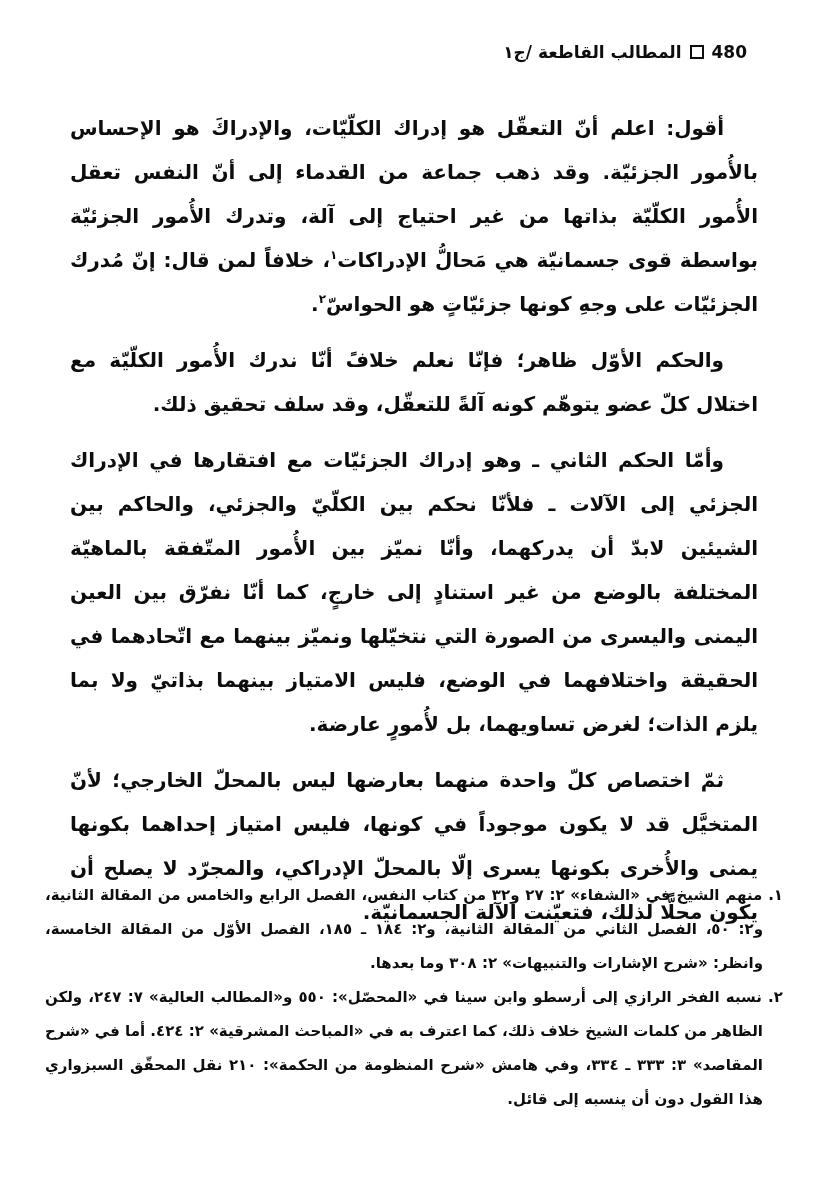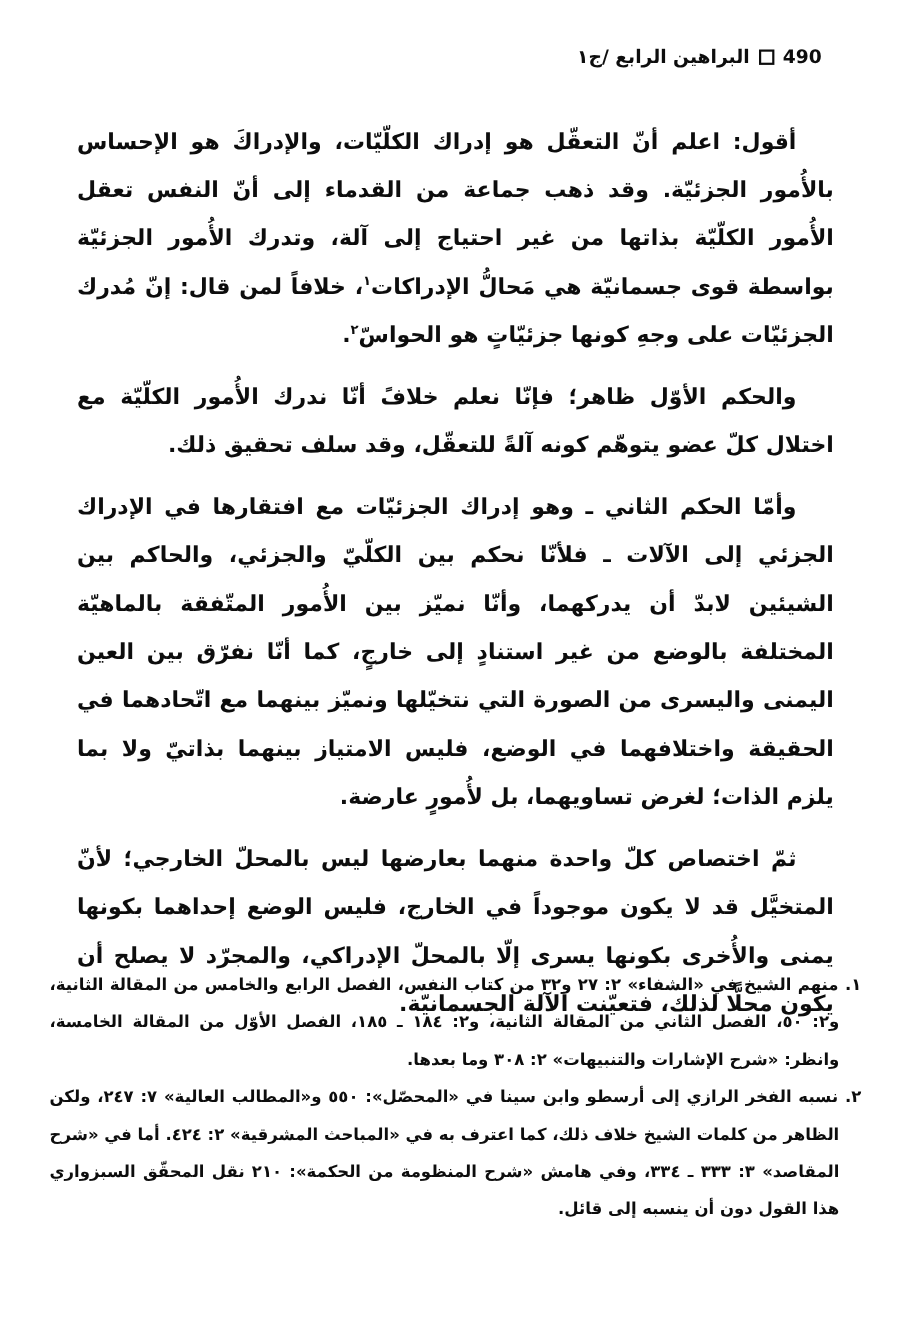--- a/index.html
+++ b/index.html
@@ -68,30 +68,30 @@
     text-indent: -20px;    
   }
   .fn-marker { font-weight: 700; }
 </style>
 </head>
 <body>
 
 <div class="page">
 
   <header class="running-head">
-    <span>490</span>
+    <span>480</span>
     <span class="sq"></span>
-    <span>البراهين الرابع /ج١</span>
+    <span>المطالب القاطعة /ج١</span>
   </header>
 
   <main class="body-text">
     <p class="para"><span>أقول: اعلم أنّ التعقّل هو إدراك الكلّيّات، والإدراكَ هو الإحساس بالأُمور الجزئيّة. وقد ذهب جماعة من القدماء إلى أنّ النفس تعقل الأُمور الكلّيّة بذاتها من غير احتياج إلى آلة، وتدرك الأُمور الجزئيّة بواسطة قوى جسمانيّة هي مَحالُّ الإدراكات</span><sup class="fn-ref">١</sup><span>، خلافاً لمن قال: إنّ مُدرك الجزئيّات على وجهِ كونها جزئيّاتٍ هو الحواسّ</span><sup class="fn-ref">٢</sup><span>.</span></p>
     <p class="para">والحكم الأوّل ظاهر؛ فإنّا نعلم خلافً أنّا ندرك الأُمور الكلّيّة مع اختلال كلّ عضو يتوهّم كونه آلةً للتعقّل، وقد سلف تحقيق ذلك.</p>
     <p class="para">وأمّا الحكم الثاني ـ وهو إدراك الجزئيّات مع افتقارها في الإدراك الجزئي إلى الآلات ـ فلأنّا نحكم بين الكلّيّ والجزئي، والحاكم بين الشيئين لابدّ أن يدركهما، وأنّا نميّز بين الأُمور المتّفقة بالماهيّة المختلفة بالوضع من غير استنادٍ إلى خارجٍ، كما أنّا نفرّق بين العين اليمنى واليسرى من الصورة التي نتخيّلها ونميّز بينهما مع اتّحادهما في الحقيقة واختلافهما في الوضع، فليس الامتياز بينهما بذاتيّ ولا بما يلزم الذات؛ لغرض تساويهما، بل لأُمورٍ عارضة.</p>
-    <p class="para">ثمّ اختصاص كلّ واحدة منهما بعارضها ليس بالمحلّ الخارجي؛ لأنّ المتخيَّل قد لا يكون موجوداً في الخارج، فليس الوضع إحداهما بكونها يمنى والأُخرى بكونها يسرى إلّا بالمحلّ الإدراكي، والمجرّد لا يصلح أن يكون محلًّا لذلك، فتعيّنت الآلة الجسمانيّة.</p>
+    <p class="para">ثمّ اختصاص كلّ واحدة منهما بعارضها ليس بالمحلّ الخارجي؛ لأنّ المتخيَّل قد لا يكون موجوداً في كونها، فليس امتياز إحداهما بكونها يمنى والأُخرى بكونها يسرى إلّا بالمحلّ الإدراكي، والمجرّد لا يصلح أن يكون محلًّا لذلك، فتعيّنت الآلة الجسمانيّة.</p>
   </main>
 
   <footer class="footnotes">
     <p class="footnote"><span class="fn-marker">١.</span> <span>منهم الشيخ في «الشفاء» ٢: ٢٧ و٣٢ من كتاب النفس، الفصل الرابع والخامس من المقالة الثانية، و٢: ٥٠، الفصل الثاني من المقالة الثانية، و٢: ١٨٤ ـ ١٨٥، الفصل الأوّل من المقالة الخامسة، وانظر: «شرح الإشارات والتنبيهات» ٢: ٣٠٨ وما بعدها.</span></p>
     <p class="footnote"><span class="fn-marker">٢.</span> <span>نسبه الفخر الرازي إلى أرسطو وابن سينا في «المحصّل»: ٥٥٠ و«المطالب العالية» ٧: ٢٤٧، ولكن الظاهر من كلمات الشيخ خلاف ذلك، كما اعترف به في «المباحث المشرقية» ٢: ٤٢٤. أما في «شرح المقاصد» ٣: ٣٣٣ ـ ٣٣٤، وفي هامش «شرح المنظومة من الحكمة»: ٢١٠ نقل المحقّق السبزواري هذا القول دون أن ينسبه إلى قائل.</span></p>
   </footer>
 
 </div>
 
 </body></html>

